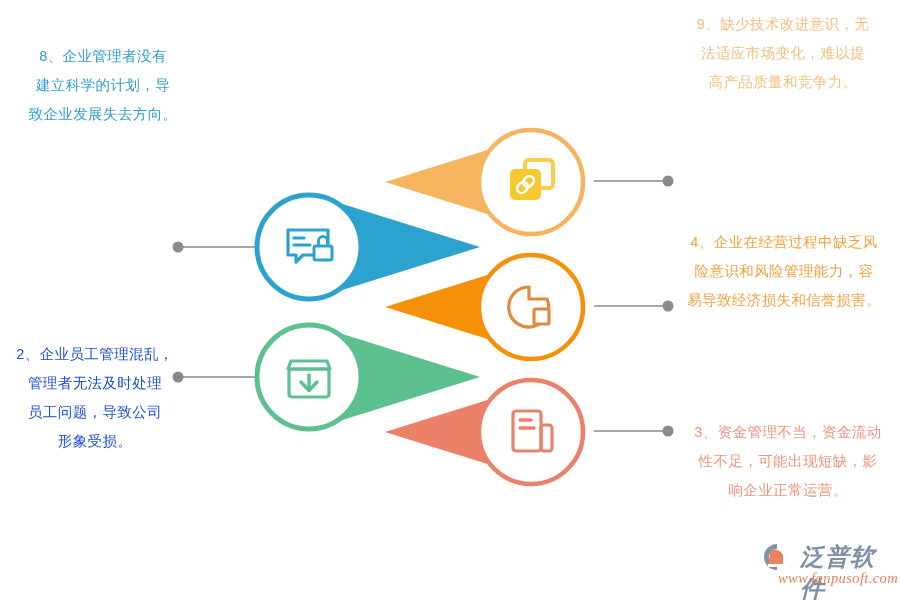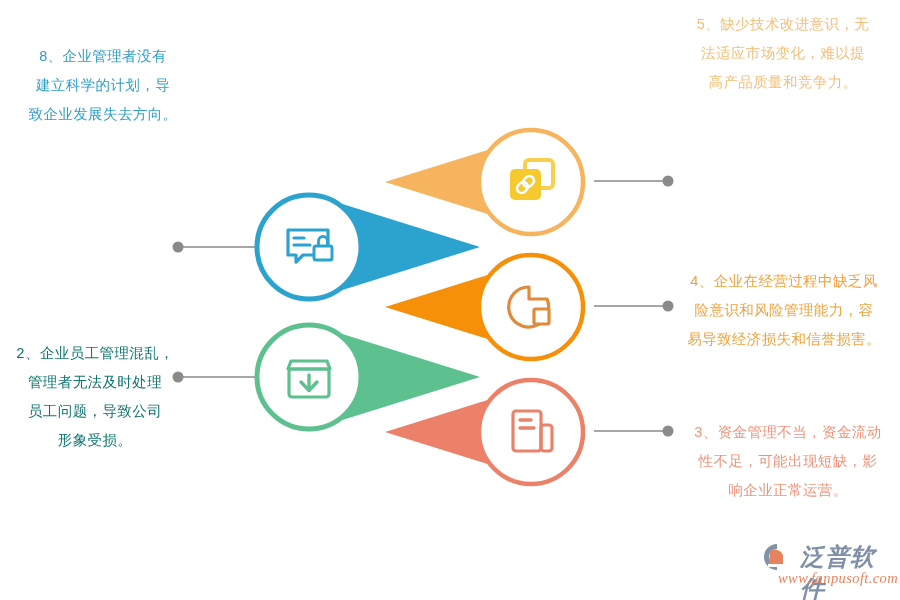--- a/index.html
+++ b/index.html
@@ -33,31 +33,29 @@
   }
   .text-right {
     text-align: center;
   }
   #txt1 {
     left: 8px;  top: 42px;  width: 190px;
     color: #2f9fc8;
   }
   #txt2 {
     left: 0px;  top: 340px; width: 190px;
-    color: #0f766e;
-    font-family: Liberation Mono, monospace;
+    color: #1d4ed8;
   }
   #txt3 {
     left: 672px; top: 10px;  width: 222px;
     color: #f3bf7c;
   }
   #txt4 {
     left: 672px; top: 228px; width: 224px;
     color: #f0a23c;
-    margin-top: 39px;
   }
   #txt5 {
     left: 680px; top: 418px; width: 216px;
     color: #ef937b;
   }
   .logo {
     position: absolute;
     left: 756px;
     top: 540px;
     width: 140px;
@@ -166,21 +164,21 @@
 
 <div class="text-block text-left" id="txt1">8、企业管理者没有
 建立科学的计划，导
 致企业发展失去方向。</div>
 
 <div class="text-block text-left" id="txt2">2、企业员工管理混乱，
 管理者无法及时处理
 员工问题，导致公司
 形象受损。</div>
 
-<div class="text-block text-right" id="txt3">5、缺少技术改进意识，无
+<div class="text-block text-right" id="txt3">9、缺少技术改进意识，无
 法适应市场变化，难以提
 高产品质量和竞争力。</div>
 
 <div class="text-block text-right" id="txt4">4、企业在经营过程中缺乏风
 险意识和风险管理能力，容
 易导致经济损失和信誉损害。</div>
 
 <div class="text-block text-right" id="txt5">3、资金管理不当，资金流动
 性不足，可能出现短缺，影
 响企业正常运营。</div>

